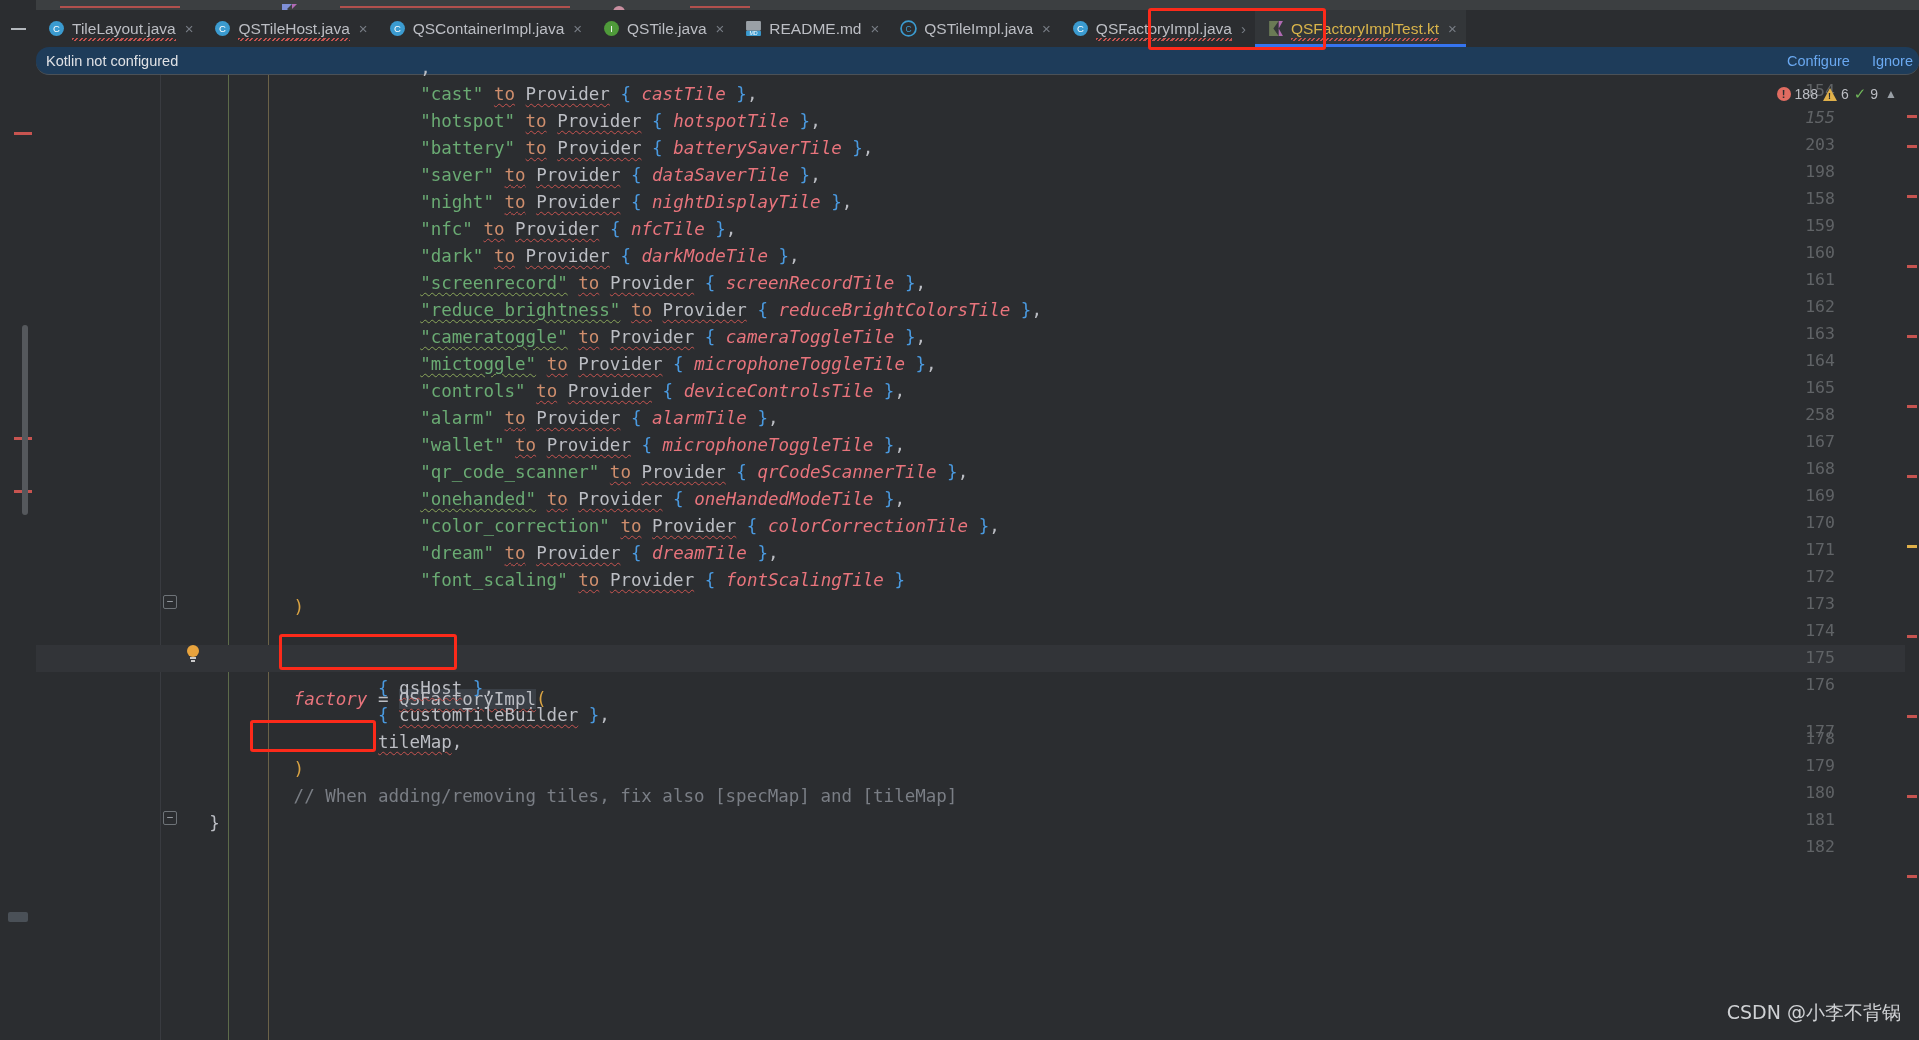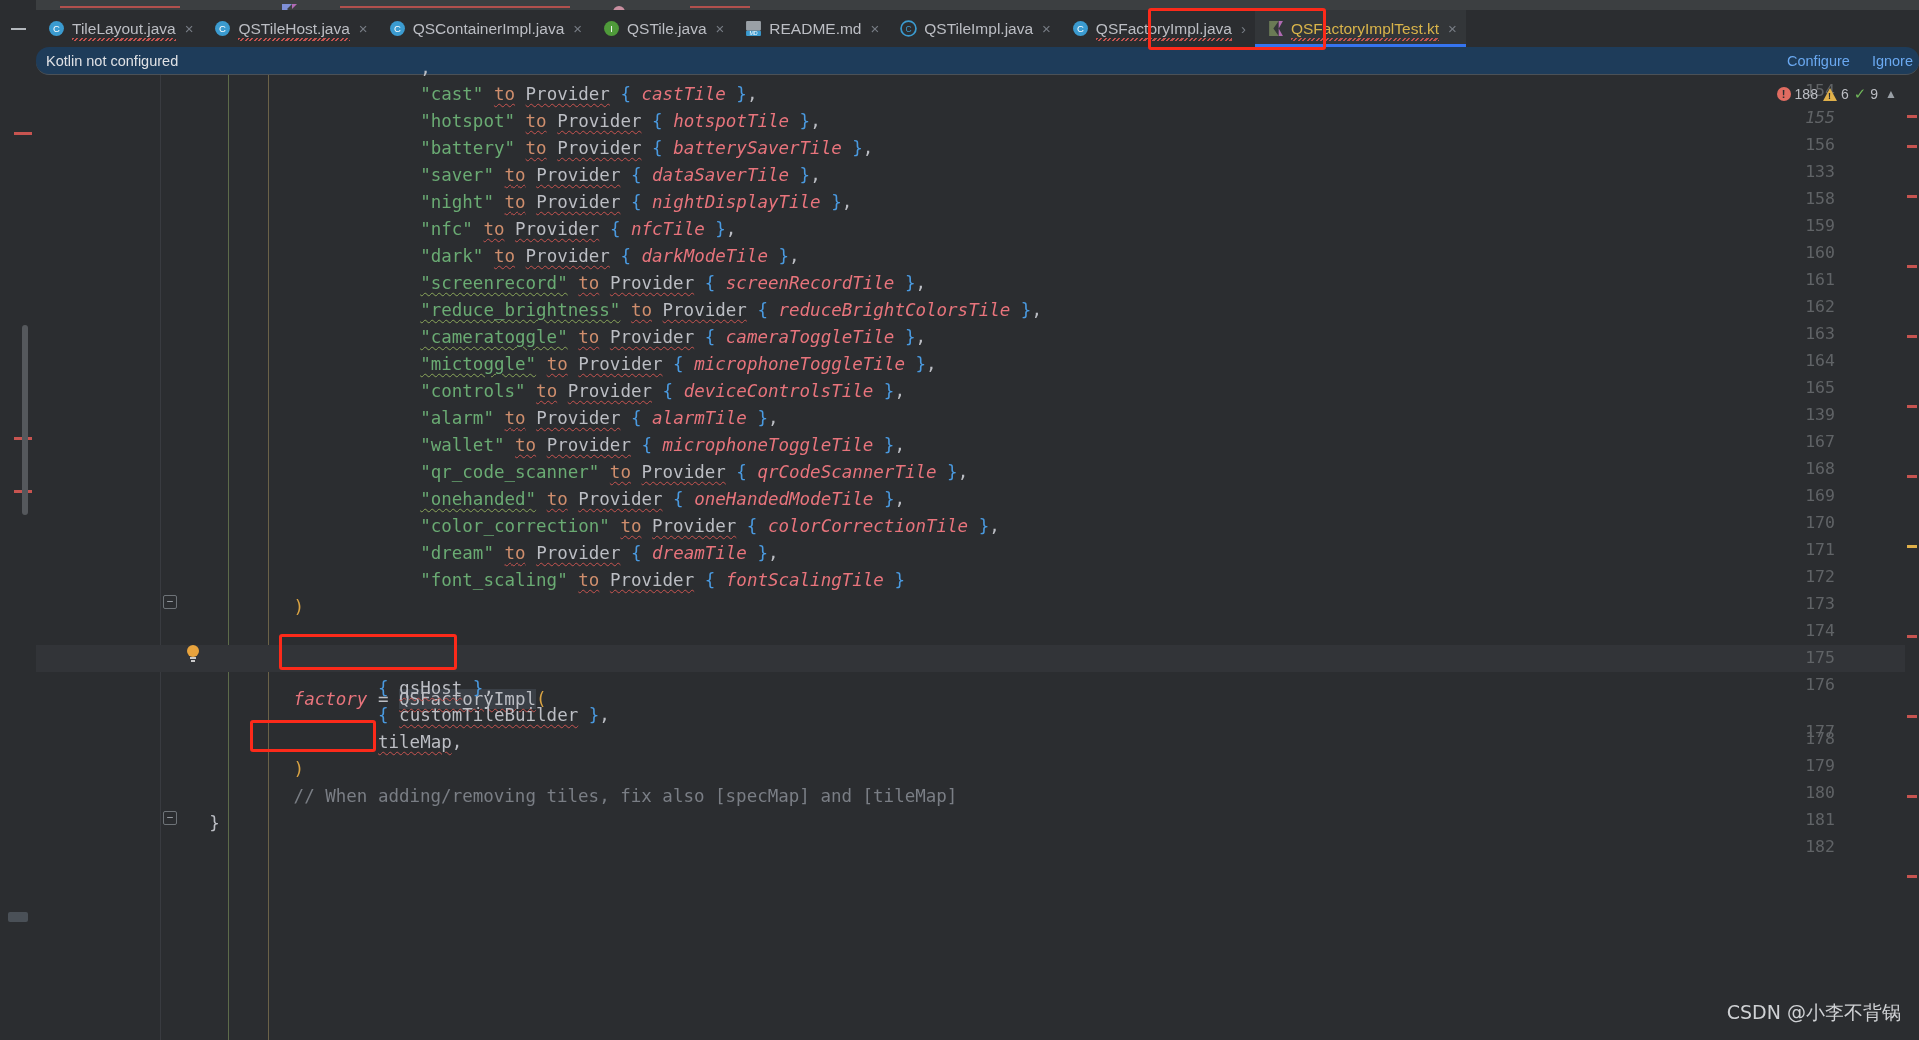--- a/index.html
+++ b/index.html
@@ -305,41 +305,41 @@
     <div class="gutter"></div>
     <div class="indentguide g1"></div>
     <div class="indentguide g2"></div>
     <div class="foldline"></div>
 
     <div id="code">
         <div class="lnum" style="top: 6px;">154</div>
         <div class="codeline" style="top: 6px; left: 384.2px;"><span class="t-str">"cast"</span> <span class="t-kw squig">to</span> <span class="t-ident squig">Provider</span> <span class="t-brace">{</span> <span class="t-prop">castTile</span> <span class="t-brace">}</span><span class="t-plain">,</span></div>
         <div class="lnum" style="top: 33px; font-style: italic;">155</div>
         <div class="codeline" style="top: 33px; left: 384.2px;"><span class="t-str">"hotspot"</span> <span class="t-kw squig">to</span> <span class="t-ident squig">Provider</span> <span class="t-brace">{</span> <span class="t-prop">hotspotTile</span> <span class="t-brace">}</span><span class="t-plain">,</span></div>
-        <div class="lnum" style="top: 60px;">156</div>
+        <div class="lnum" style="top: 60px;">203</div>
         <div class="codeline" style="top: 60px; left: 384.2px;"><span class="t-str">"battery"</span> <span class="t-kw squig">to</span> <span class="t-ident squig">Provider</span> <span class="t-brace">{</span> <span class="t-prop">batterySaverTile</span> <span class="t-brace">}</span><span class="t-plain">,</span></div>
-        <div class="lnum" style="top: 87px;">133</div>
+        <div class="lnum" style="top: 87px;">198</div>
         <div class="codeline" style="top: 87px; left: 384.2px;"><span class="t-str">"saver"</span> <span class="t-kw squig">to</span> <span class="t-ident squig">Provider</span> <span class="t-brace">{</span> <span class="t-prop">dataSaverTile</span> <span class="t-brace">}</span><span class="t-plain">,</span></div>
         <div class="lnum" style="top: 114px;">158</div>
         <div class="codeline" style="top: 114px; left: 384.2px;"><span class="t-str">"night"</span> <span class="t-kw squig">to</span> <span class="t-ident squig">Provider</span> <span class="t-brace">{</span> <span class="t-prop">nightDisplayTile</span> <span class="t-brace">}</span><span class="t-plain">,</span></div>
         <div class="lnum" style="top: 141px;">159</div>
         <div class="codeline" style="top: 141px; left: 384.2px;"><span class="t-str">"nfc"</span> <span class="t-kw squig">to</span> <span class="t-ident squig">Provider</span> <span class="t-brace">{</span> <span class="t-prop">nfcTile</span> <span class="t-brace">}</span><span class="t-plain">,</span></div>
         <div class="lnum" style="top: 168px;">160</div>
         <div class="codeline" style="top: 168px; left: 384.2px;"><span class="t-str">"dark"</span> <span class="t-kw squig">to</span> <span class="t-ident squig">Provider</span> <span class="t-brace">{</span> <span class="t-prop">darkModeTile</span> <span class="t-brace">}</span><span class="t-plain">,</span></div>
         <div class="lnum" style="top: 195px;">161</div>
         <div class="codeline" style="top: 195px; left: 384.2px;"><span class="t-str squig-g">"screenrecord"</span> <span class="t-kw squig">to</span> <span class="t-ident squig">Provider</span> <span class="t-brace">{</span> <span class="t-prop">screenRecordTile</span> <span class="t-brace">}</span><span class="t-plain">,</span></div>
         <div class="lnum" style="top: 222px;">162</div>
         <div class="codeline" style="top: 222px; left: 384.2px;"><span class="t-str squig-g">"reduce_brightness"</span> <span class="t-kw squig">to</span> <span class="t-ident squig">Provider</span> <span class="t-brace">{</span> <span class="t-prop">reduceBrightColorsTile</span> <span class="t-brace">}</span><span class="t-plain">,</span></div>
         <div class="lnum" style="top: 249px;">163</div>
         <div class="codeline" style="top: 249px; left: 384.2px;"><span class="t-str squig-g">"cameratoggle"</span> <span class="t-kw squig">to</span> <span class="t-ident squig">Provider</span> <span class="t-brace">{</span> <span class="t-prop">cameraToggleTile</span> <span class="t-brace">}</span><span class="t-plain">,</span></div>
         <div class="lnum" style="top: 276px;">164</div>
         <div class="codeline" style="top: 276px; left: 384.2px;"><span class="t-str squig-g">"mictoggle"</span> <span class="t-kw squig">to</span> <span class="t-ident squig">Provider</span> <span class="t-brace">{</span> <span class="t-prop">microphoneToggleTile</span> <span class="t-brace">}</span><span class="t-plain">,</span></div>
         <div class="lnum" style="top: 303px;">165</div>
         <div class="codeline" style="top: 303px; left: 384.2px;"><span class="t-str">"controls"</span> <span class="t-kw squig">to</span> <span class="t-ident squig">Provider</span> <span class="t-brace">{</span> <span class="t-prop">deviceControlsTile</span> <span class="t-brace">}</span><span class="t-plain">,</span></div>
-        <div class="lnum" style="top: 330px;">139</div>
+        <div class="lnum" style="top: 330px;">258</div>
         <div class="codeline" style="top: 330px; left: 384.2px;"><span class="t-str">"alarm"</span> <span class="t-kw squig">to</span> <span class="t-ident squig">Provider</span> <span class="t-brace">{</span> <span class="t-prop">alarmTile</span> <span class="t-brace">}</span><span class="t-plain">,</span></div>
         <div class="lnum" style="top: 357px;">167</div>
         <div class="codeline" style="top: 357px; left: 384.2px;"><span class="t-str">"wallet"</span> <span class="t-kw squig">to</span> <span class="t-ident squig">Provider</span> <span class="t-brace">{</span> <span class="t-prop">microphoneToggleTile</span> <span class="t-brace">}</span><span class="t-plain">,</span></div>
         <div class="lnum" style="top: 384px;">168</div>
         <div class="codeline" style="top: 384px; left: 384.2px;"><span class="t-str">"qr_code_scanner"</span> <span class="t-kw squig">to</span> <span class="t-ident squig">Provider</span> <span class="t-brace">{</span> <span class="t-prop">qrCodeScannerTile</span> <span class="t-brace">}</span><span class="t-plain">,</span></div>
         <div class="lnum" style="top: 411px;">169</div>
         <div class="codeline" style="top: 411px; left: 384.2px;"><span class="t-str squig-g">"onehanded"</span> <span class="t-kw squig">to</span> <span class="t-ident squig">Provider</span> <span class="t-brace">{</span> <span class="t-prop">oneHandedModeTile</span> <span class="t-brace">}</span><span class="t-plain">,</span></div>
         <div class="lnum" style="top: 438px;">170</div>
         <div class="codeline" style="top: 438px; left: 384.2px;"><span class="t-str">"color_correction"</span> <span class="t-kw squig">to</span> <span class="t-ident squig">Provider</span> <span class="t-brace">{</span> <span class="t-prop">colorCorrectionTile</span> <span class="t-brace">}</span><span class="t-plain">,</span></div>
         <div class="lnum" style="top: 465px;">171</div>

